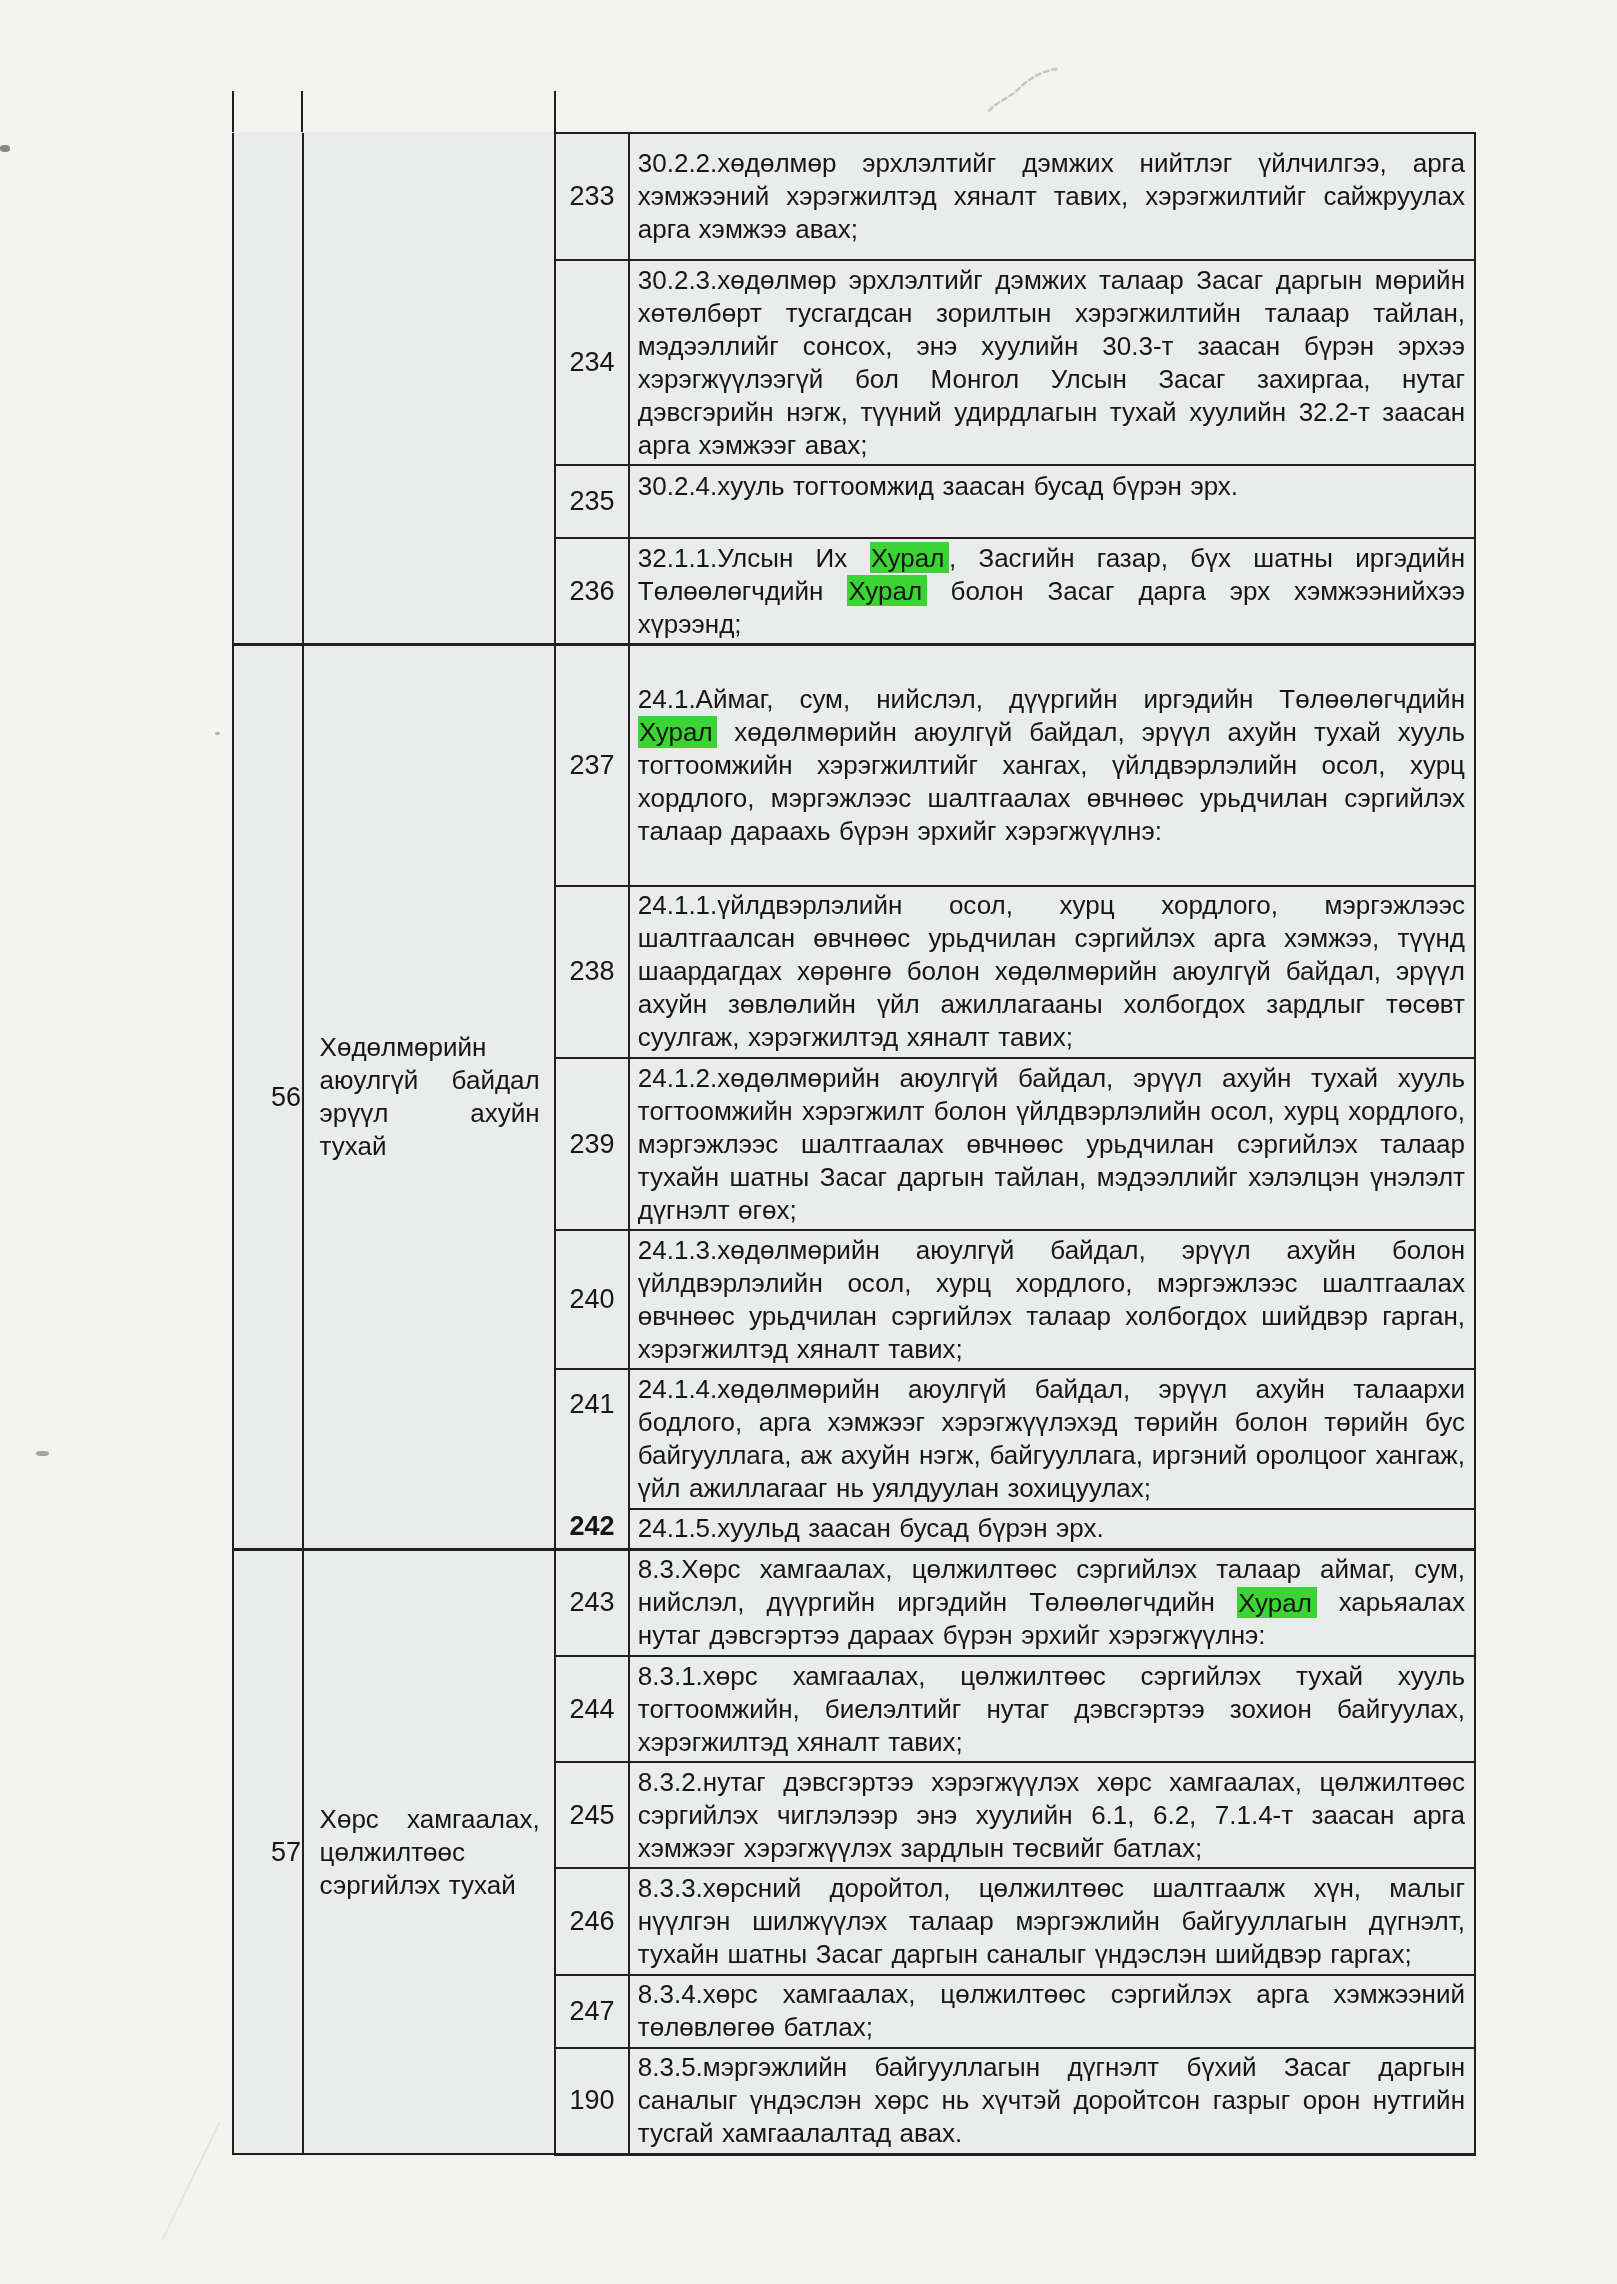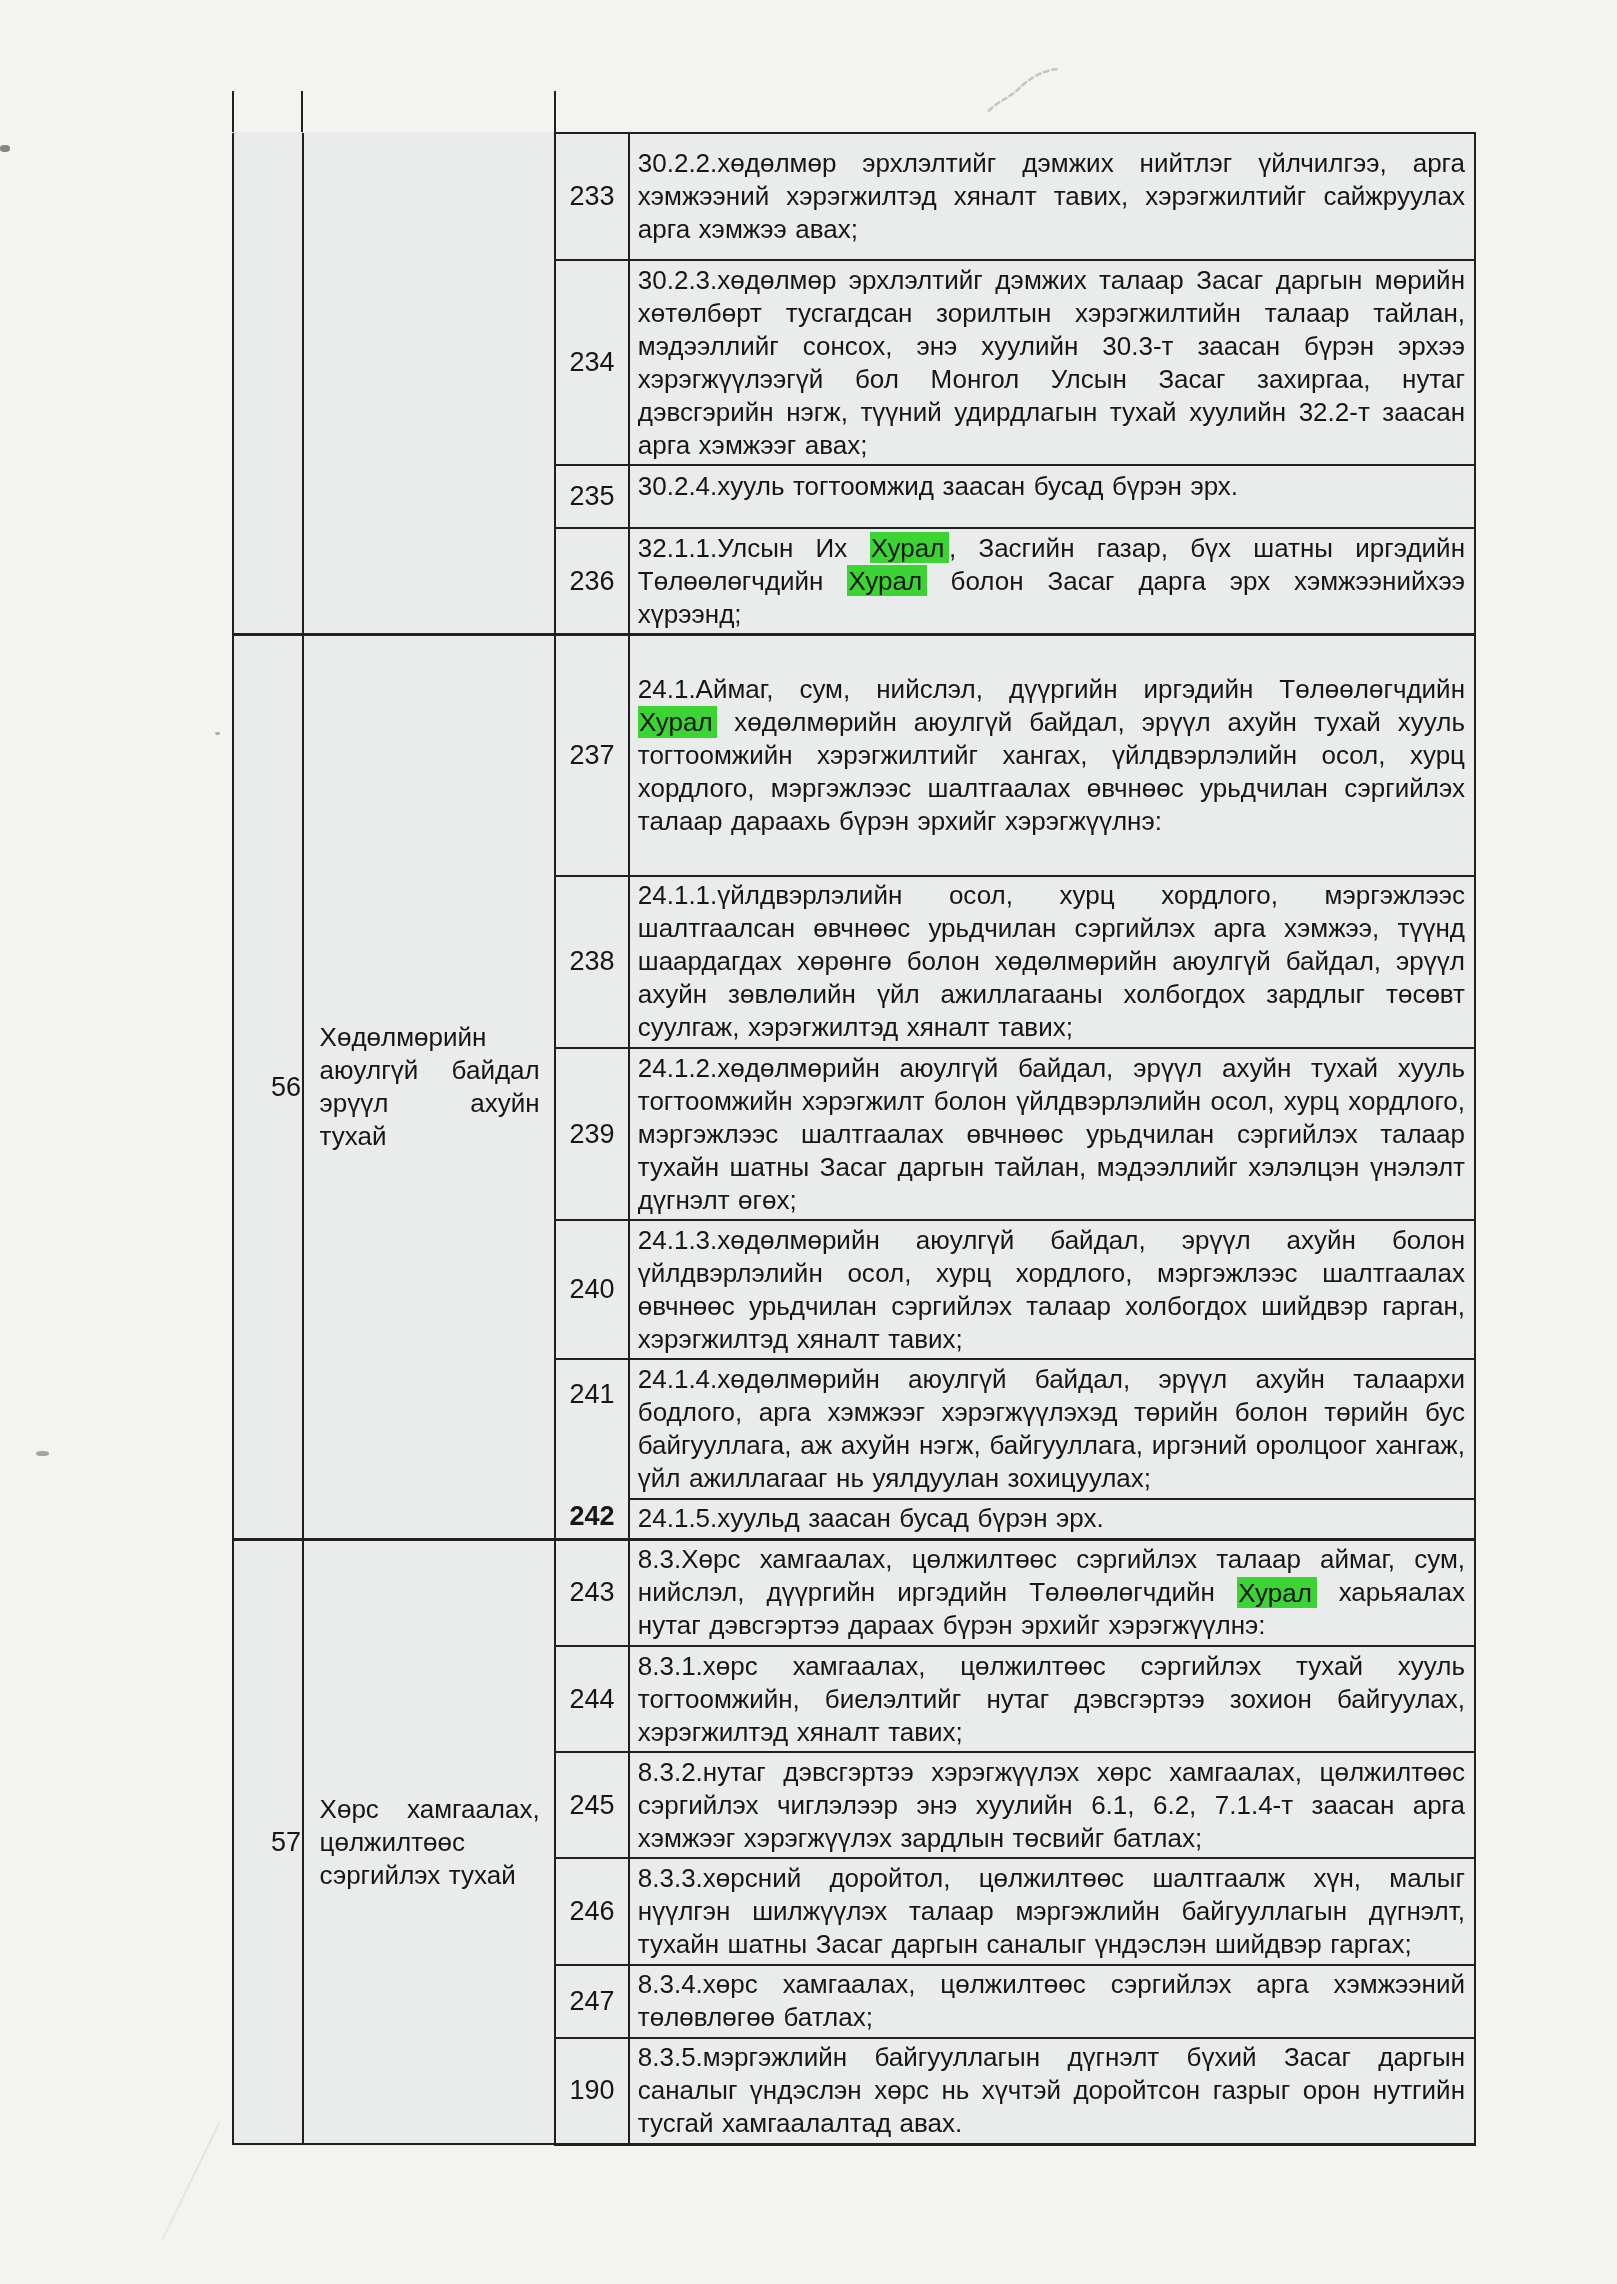--- a/index.html
+++ b/index.html
@@ -78,21 +78,21 @@
         <tr class="cont top" style="height:127px">
       <td class="c-no" rowspan="4"></td>
       <td class="c-cat" rowspan="4"></td>
       <td class="c-num">233</td>
       <td class="c-txt">30.2.2.хөдөлмөр эрхлэлтийг дэмжих нийтлэг үйлчилгээ, арга хэмжээний хэрэгжилтэд хяналт тавих, хэрэгжилтийг сайжруулах арга хэмжээ авах;</td>
     </tr>
     <tr style="height:198px">
       <td class="c-num">234</td>
       <td class="c-txt">30.2.3.хөдөлмөр эрхлэлтийг дэмжих талаар Засаг даргын мөрийн хөтөлбөрт тусгагдсан зорилтын хэрэгжилтийн талаар тайлан, мэдээллийг сонсох, энэ хуулийн 30.3-т заасан бүрэн эрхээ хэрэгжүүлээгүй бол Монгол Улсын Засаг захиргаа, нутаг дэвсгэрийн нэгж, түүний удирдлагын тухай хуулийн 32.2-т заасан арга хэмжээг авах;</td>
     </tr>
-    <tr style="height:63px">
+    <tr style="height:73px">
       <td class="c-num">235</td>
       <td class="c-txt txt-235">30.2.4.хууль тогтоомжид заасан бусад бүрэн эрх.</td>
     </tr>
     <tr style="height:102px">
       <td class="c-num">236</td>
       <td class="c-txt">32.1.1.Улсын Их <mark>Хурал</mark>, Засгийн газар, бүх шатны иргэдийн Төлөөлөгчдийн <mark>Хурал</mark> болон Засаг дарга эрх хэмжээнийхээ хүрээнд;</td>
     </tr>
 
     <tr class="sec" style="height:241px">
       <td class="c-no" rowspan="6">56</td>

